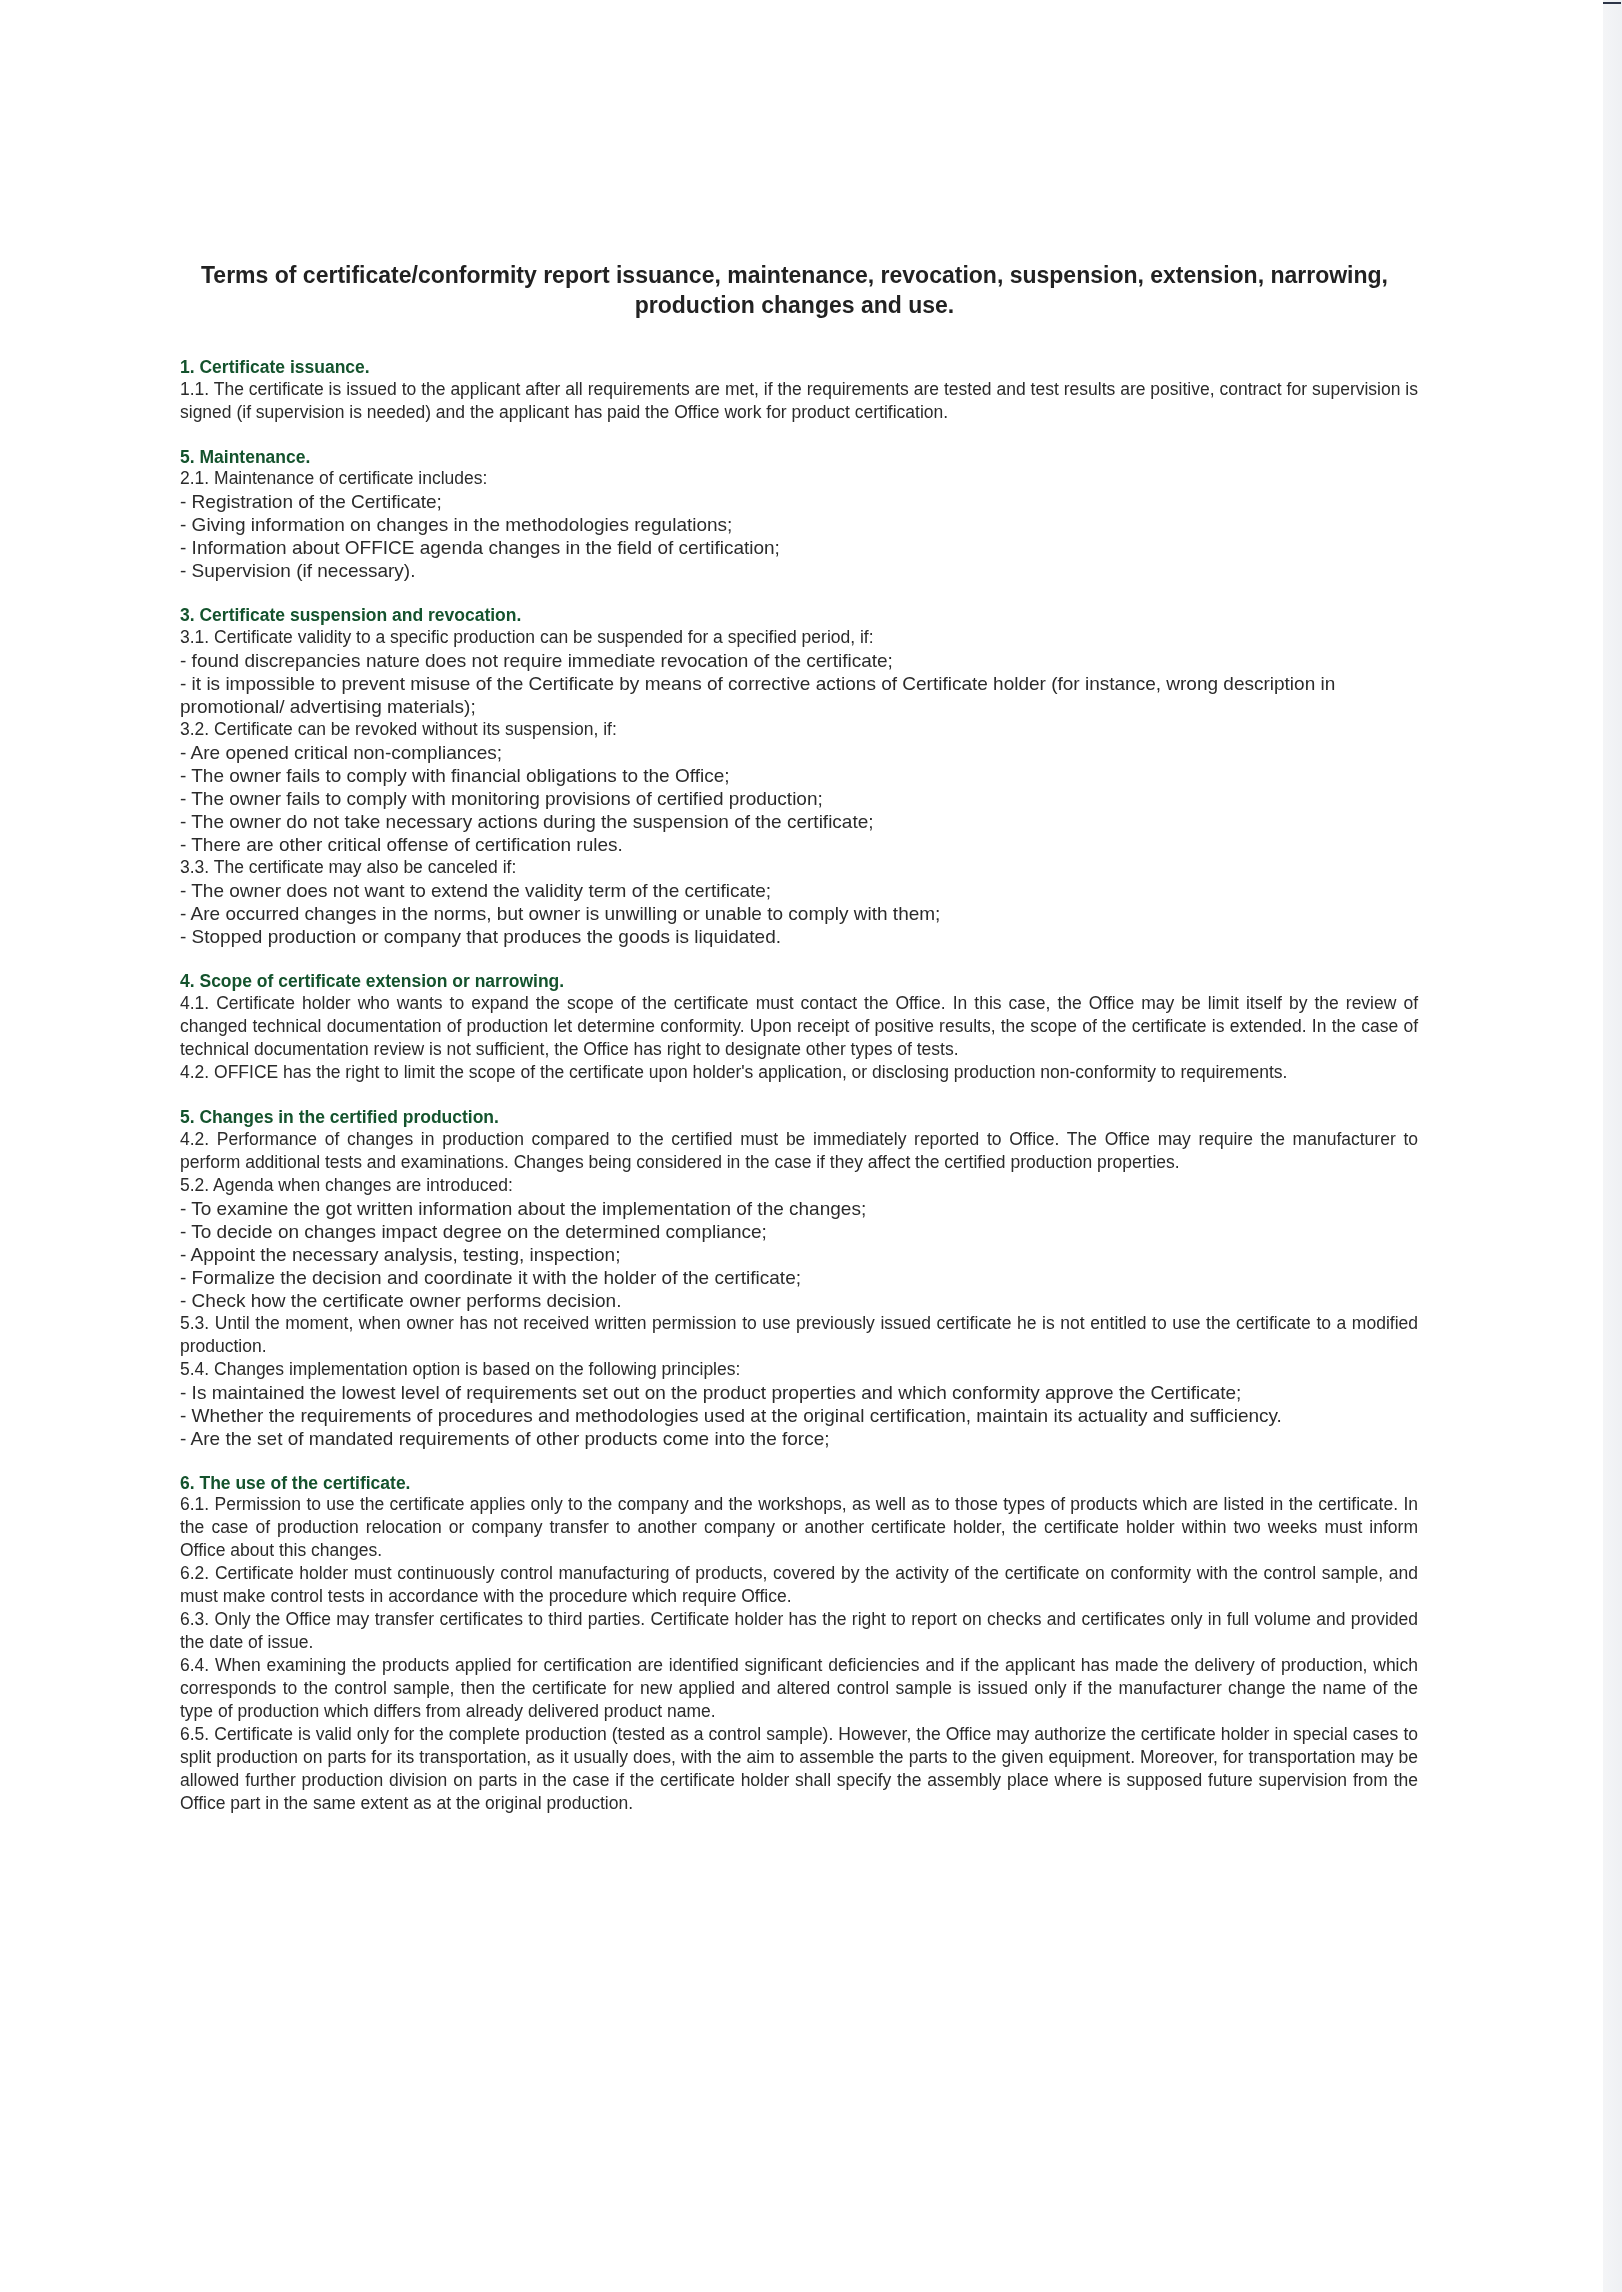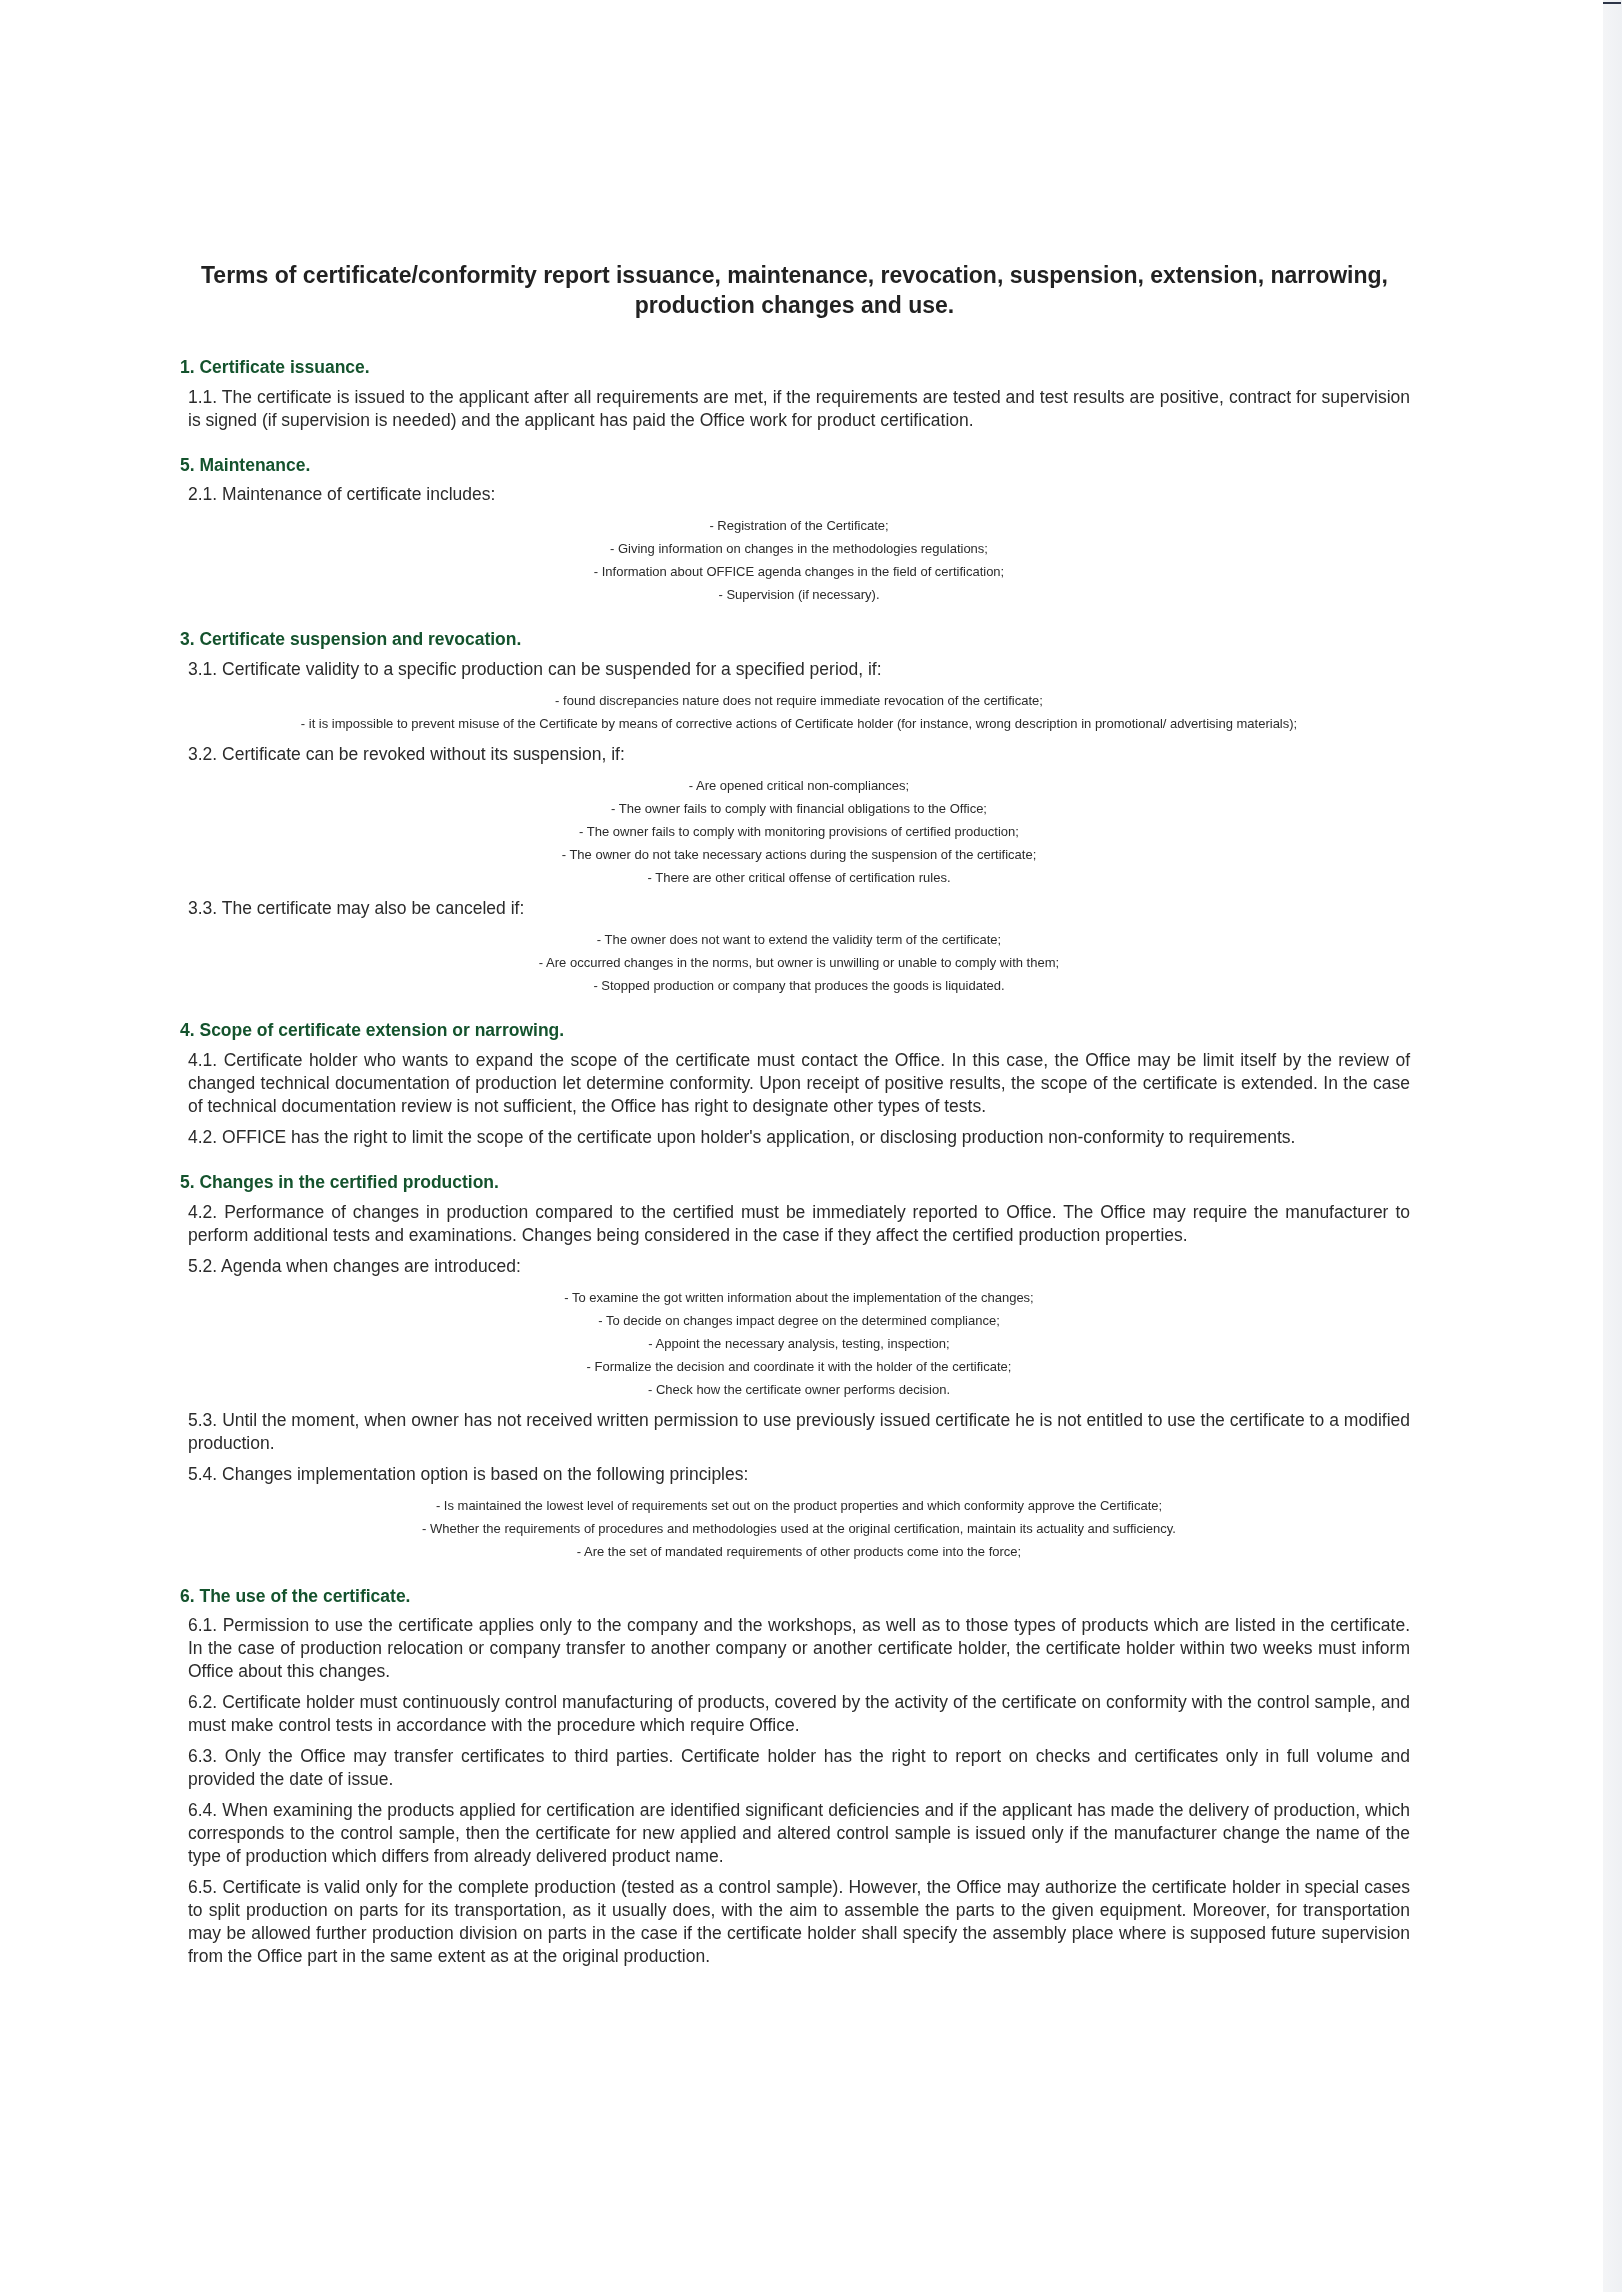--- a/index.html
+++ b/index.html
@@ -51,29 +51,29 @@
     .section-heading {
       font-weight: bold;
       font-size: 17.5px;
       line-height: 19.7px;
       color: #14532d;
       margin: 0;
     }
     .para {
       font-size: 17.5px;
       line-height: 23px;
-      margin: 8px;
+      margin: 0;
       text-align: justify;
       text-align-last: left;
     }
     .bullet {
-      font-size: 13px;
+      font-size: 19px;
       line-height: 23px;
       margin: 0;
-      text-align: center;
+      text-align: left;
     }
   </style>
 </head>
 <body>
 
 <div class="scan-edge"></div>
 <div class="scan-dash"></div>
 
 <div class="page">
   <h1 class="doc-title">Terms of certificate/conformity report issuance, maintenance, revocation, suspension, extension, narrowing, production changes and use.</h1>

